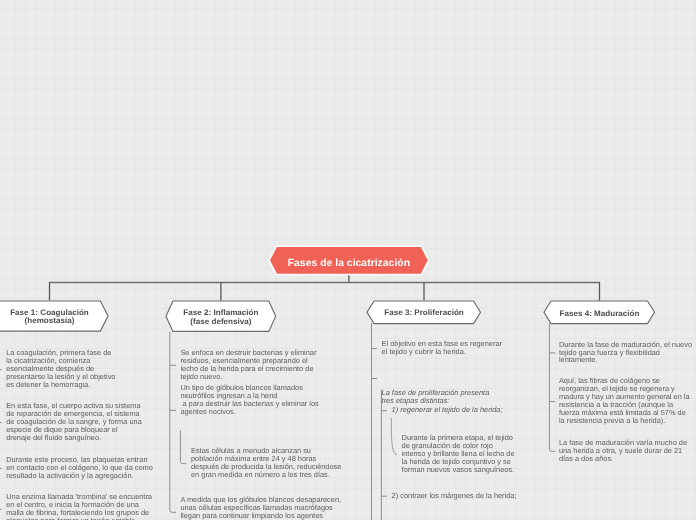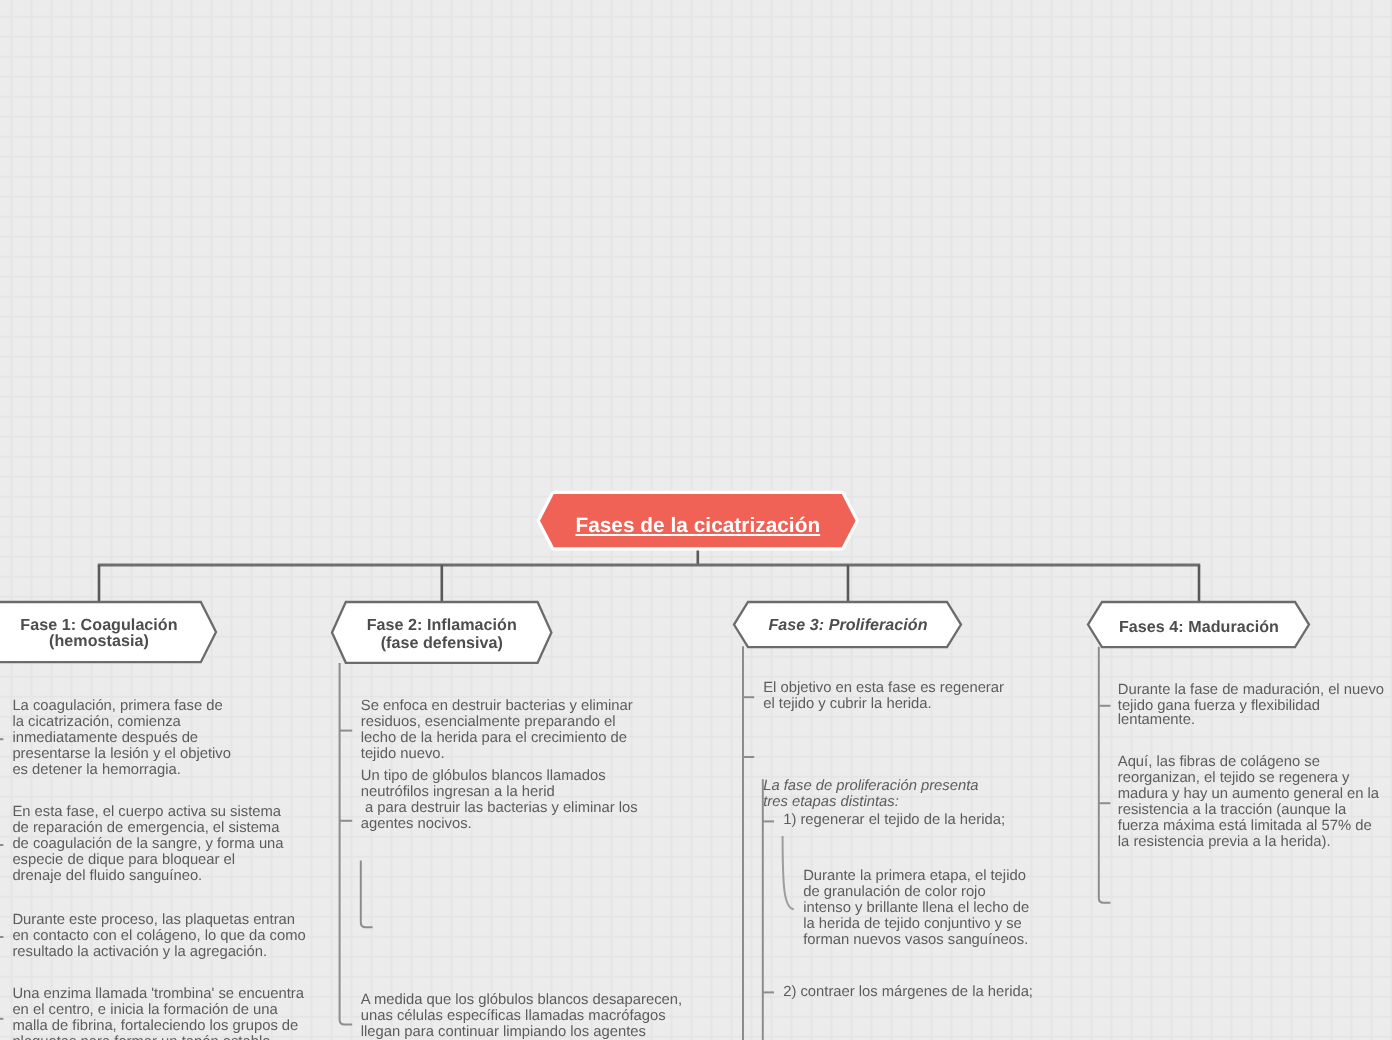--- a/index.html
+++ b/index.html
@@ -20,21 +20,21 @@
   }
   #links{position:absolute;left:0;top:0;}
   #nodes{position:absolute;left:0;top:0;width:696px;height:520px;}
 
   .topic{position:absolute;}
   .topic .shape{position:absolute;left:0;top:0;}
   .topic .cap{position:absolute;left:0;top:0;width:100%;
     display:flex;align-items:center;justify-content:center;
     font-weight:bold;text-align:center;line-height:8.3px;
     white-space:pre;letter-spacing:0.02px;}
-  .root .cap{padding-top:3.7px;line-height:10.4px;text-decoration:underline;}
+  .root .cap{padding-top:3.7px;line-height:10.4px;}
 
   .root .cap{color:#ffffff;font-size:10.4px;}
   .phase .cap{color:#4d4d4d;font-size:8.05px;padding-top:1.7px;padding-right:1.6px;}
 
   .note{position:absolute;color:#5c5c5c;font-size:7.4px;line-height:7.95px;
         white-space:pre;}
 </style>
 </head>
 <body>
 
@@ -85,31 +85,31 @@
       <svg class="shape" width="115.7" height="36.4">
         <path d="M9.9 3 H105.8 L112.7 18.2 L105.8 33.4 H9.9 L3 18.2 Z" fill="#ffffff" stroke="#6b6b6b" stroke-width="1.15" stroke-linejoin="miter"></path>
       </svg>
       <div class="cap" style="height: 36.4px;">Fase 2: Inflamación
 (fase defensiva)</div>
     </div>
     <div class="topic phase" style="left: 364.25px; top: 297.6px; width: 119.5px; height: 28.6px;">
       <svg class="shape" width="119.5" height="28.6">
         <path d="M10 3 H109.5 L116.5 14.3 L109.5 25.6 H10 L3 14.3 Z" fill="#ffffff" stroke="#6b6b6b" stroke-width="1.15" stroke-linejoin="miter"></path>
       </svg>
-      <div class="cap" style="height: 28.6px; font-style: italic;">Fase 3: Proliferación</div>
+      <div class="cap" style="height: 28.6px;">Fase 3: Proliferación</div>
     </div>
     <div class="topic phase" style="left: 541.25px; top: 297.7px; width: 116.5px; height: 28.6px;">
       <svg class="shape" width="116.5" height="28.6">
         <path d="M10 3 H106.5 L113.5 14.3 L106.5 25.6 H10 L3 14.3 Z" fill="#ffffff" stroke="#6b6b6b" stroke-width="1.15" stroke-linejoin="miter"></path>
       </svg>
       <div class="cap" style="height: 28.6px;">Fases 4: Maduración</div>
     </div>
     <div class="note" style="left: 6.2px; top: 349.38px;">La coagulación, primera fase de
 la cicatrización, comienza
-inmediatamente después de
+esencialmente después de
 presentarse la lesión y el objetivo
 es detener la hemorragia.</div>
     <div class="note" style="left: 6.2px; top: 402.28px;">En esta fase, el cuerpo activa su sistema
 de reparación de emergencia, el sistema
 de coagulación de la sangre, y forma una
 especie de dique para bloquear el
 drenaje del fluido sanguíneo.</div>
     <div class="note" style="left: 6.2px; top: 456.18px;">Durante este proceso, las plaquetas entran
 en contacto con el colágeno, lo que da como
 resultado la activación y la agregación.</div>
@@ -118,37 +118,44 @@
 malla de fibrina, fortaleciendo los grupos de
 plaquetas para formar un tapón estable.</div>
     <div class="note" style="left: 180.4px; top: 349.08px;">Se enfoca en destruir bacterias y eliminar
 residuos, esencialmente preparando el
 lecho de la herida para el crecimiento de
 tejido nuevo.</div>
     <div class="note" style="left: 180.4px; top: 384px;">Un tipo de glóbulos blancos llamados
 neutrófilos ingresan a la herid
  a para destruir las bacterias y eliminar los
 agentes nocivos.</div>
+    <div class="note" style="left: 191px; top: 447.38px;">Estas células a menudo alcanzan su
+población máxima entre 24 y 48 horas
+después de producida la lesión, reduciéndose
+en gran medida en número a los tres días.</div>
     <div class="note" style="left: 180.4px; top: 496.08px;">A medida que los glóbulos blancos desaparecen,
 unas células específicas llamadas macrófagos
 llegan para continuar limpiando los agentes
 nocivos de la herida.</div>
     <div class="note" style="left: 381.6px; top: 340.08px;">El objetivo en esta fase es regenerar
 el tejido y cubrir la herida.</div>
     <div class="note" style="left: 381.6px; top: 389px; font-style: italic;">La fase de proliferación presenta
 tres etapas distintas:</div>
-    <div class="note" style="left: 391.6px; top: 405.98px;">1) regenerar el tejido de la herida;</div>
+    <div class="note" style="left: 391.6px; top: 405.98px; font-style: italic;">1) regenerar el tejido de la herida;</div>
     <div class="note" style="left: 401.6px; top: 434.08px;">Durante la primera etapa, el tejido
 de granulación de color rojo
 intenso y brillante llena el lecho de
 la herida de tejido conjuntivo y se
 forman nuevos vasos sanguíneos.</div>
     <div class="note" style="left: 391.6px; top: 492.08px;">2) contraer los márgenes de la herida;</div>
     <div class="note" style="left: 558.9px; top: 340.58px;">Durante la fase de maduración, el nuevo
 tejido gana fuerza y flexibilidad
 lentamente.</div>
     <div class="note" style="left: 558.9px; top: 377.38px;">Aquí, las fibras de colágeno se
 reorganizan, el tejido se regenera y
 madura y hay un aumento general en la
 resistencia a la tracción (aunque la
 fuerza máxima está limitada al 57% de
 la resistencia previa a la herida).</div>
+    <div class="note" style="left: 558.9px; top: 439.08px;">La fase de maduración varía mucho de
+una herida a otra, y suele durar de 21
+días a dos años.</div>
   </div>
 
 </body></html>

